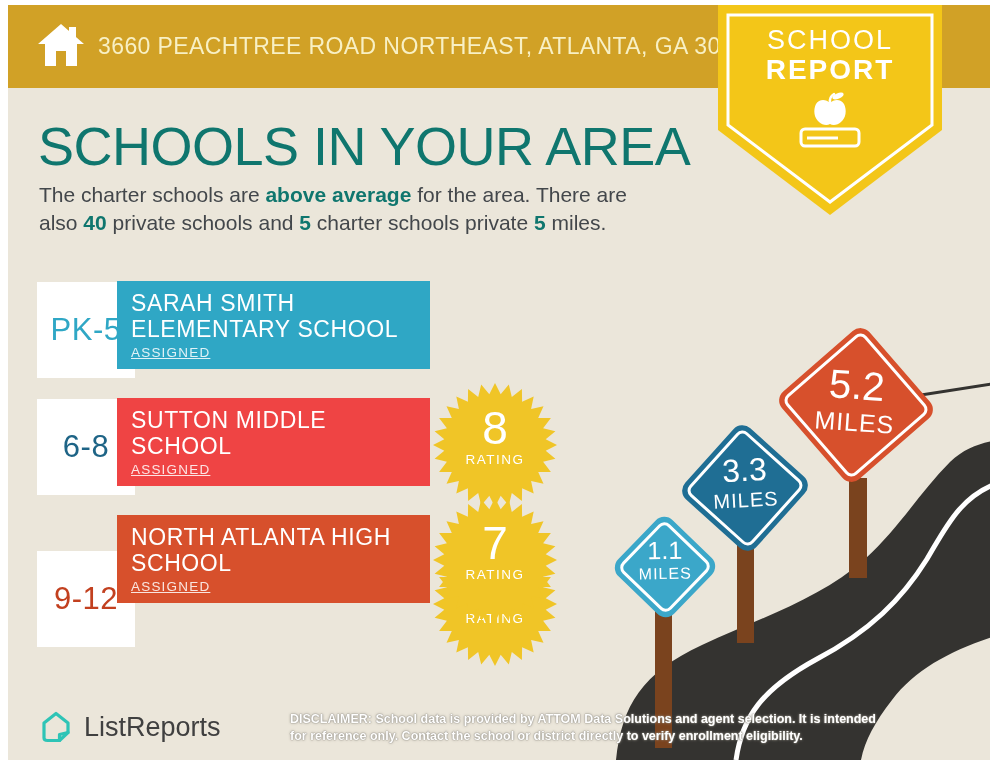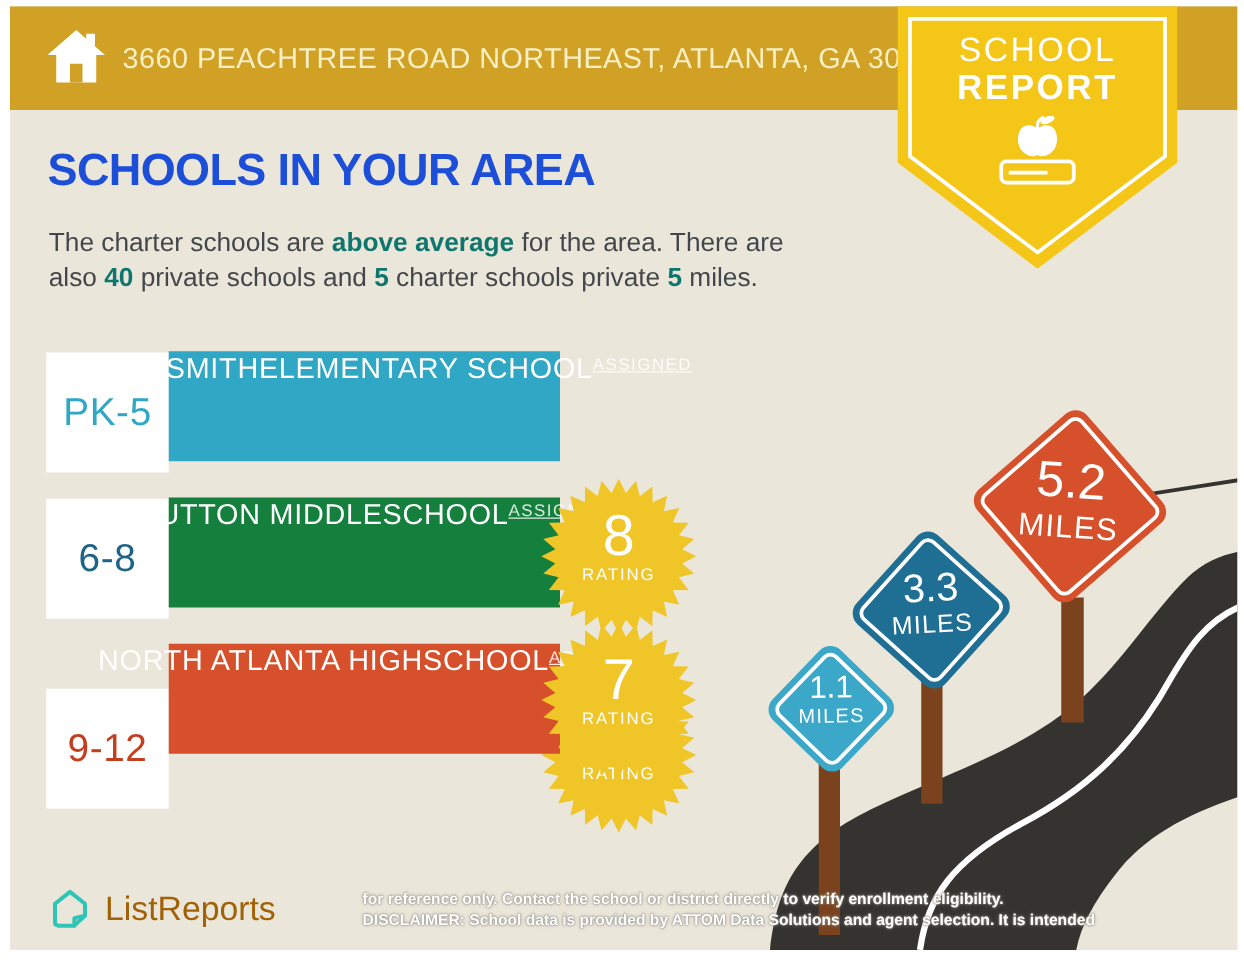--- a/index.html
+++ b/index.html
@@ -13,33 +13,33 @@
            color:#F8F0C4;font-size:23px;letter-spacing:.4px;white-space:nowrap;}
 
   
   .badge{position:absolute;left:710px;top:0;width:224px;height:212px;z-index:6;}
   .badge svg.shape{position:absolute;left:0;top:0;}
   .badge .b1{position:absolute;left:0;top:20px;width:224px;text-align:center;color:#fff;font-size:27px;letter-spacing:2px;}
   .badge .b2{position:absolute;left:0;top:49px;width:224px;text-align:center;color:#fff;font-size:28px;font-weight:bold;letter-spacing:2px;}
   .badge .bicon{position:absolute;left:80px;top:86px;}
 
   
-  .title{position:absolute;left:30px;top:110px;color:#1d4ed8;font-size:36px;font-weight:bold;letter-spacing:-.5px;white-space:nowrap;z-index:3;}
+  .title{position:absolute;left:30px;top:110px;color:#0f766e;font-size:54px;font-weight:normal;letter-spacing:-.5px;white-space:nowrap;z-index:3;}
   .subtitle{position:absolute;left:31px;top:176px;color:#43474B;font-size:21px;line-height:28px;z-index:3;}
   .subtitle .ln{white-space:nowrap;}
   .subtitle .em{color:#0f766e;font-weight:bold;}
 
   
   .row{position:absolute;left:0;width:560px;height:86px;z-index:5;}
   .row .gradebox{position:absolute;left:29px;top:0;width:98px;height:96px;background:#fff;display:flex;align-items:center;justify-content:center;font-size:31px;letter-spacing:.5px;}
-  .row .bar{position:absolute;left:127px;top:-1px;width:313px;height:88px;display:flex;flex-direction:row;justify-content:center;padding-left:14px;box-sizing:border-box;}
+  .row .bar{position:absolute;left:109px;top:-1px;width:313px;height:88px;display:flex;flex-direction:column;justify-content:center;padding-left:14px;box-sizing:border-box;}
   .row .nm{color:#fff;font-size:23px;line-height:26px;letter-spacing:.6px;white-space:nowrap;}
   .row .asg{color:rgba(255,255,255,.85);font-size:13.5px;letter-spacing:1.2px;margin-top:3px;text-decoration:underline;}
   .row.teal  .gradebox{color:#2FA7C5;} .row.teal  .bar{background:#2FA7C5;}
-  .row.blue  .gradebox{color:#1E6486;} .row.blue  .bar{background:#15803d;text-align:center;}
+  .row.blue  .gradebox{color:#1E6486;} .row.blue  .bar{background:#ef4444;}
   .row.orange .gradebox{color:#C2401F;margin-top:35px;} .row.orange .bar{background:#D7502C;}
   .star{position:absolute;left:425px;width:124px;height:124px;z-index:6;}
   .star svg{position:absolute;left:0;top:0;}
   .star .num{position:absolute;left:0;top:18px;width:124px;text-align:center;color:#fff;font-size:46px;line-height:54px;}
   .star .rlb{position:absolute;left:0;top:69px;width:124px;text-align:center;color:#fff;font-size:13.5px;line-height:16px;letter-spacing:1.5px;}
 
   
   .roadsvg{position:absolute;left:0;top:0;z-index:1;}
   .post{position:absolute;background:#7A431E;z-index:2;}
   .sign{position:absolute;z-index:3;}
@@ -56,21 +56,21 @@
   .s2{left:670px;top:416px;width:134px;height:134px;}
   .s2 .stx{left:0;top:31px;width:134px;transform:rotate(-3deg);}
   .s2 .v{font-size:32px;line-height:36px;} .s2 .u{font-size:20px;line-height:24px;}
   .s3 .plate{left:24px;top:24px;width:116px;height:116px;background:#D7502C;transform:rotate(49deg);}
   .s3{left:766px;top:318px;width:164px;height:164px;}
   .s3 .stx{left:0;top:40px;width:164px;transform:rotate(4deg);}
   .s3 .v{font-size:40px;line-height:44px;} .s3 .u{font-size:25px;line-height:30px;}
 
   
   .lr{position:absolute;left:30px;top:704px;display:flex;align-items:center;z-index:5;}
-  .lr .brand{margin-left:10px;color:#a16207;font-size:27px;font-weight:500;}
+  .lr .brand{margin-left:10px;color:#404040;font-size:27px;font-weight:500;}
   .disclaimer{position:absolute;left:282px;top:706px;z-index:5;color:#fff;font-weight:bold;font-size:12.5px;line-height:17px;
               text-shadow:0 0 3px #9a968c,0 0 1px #8d8a80,0 0 1px #8d8a80;}
   .disclaimer div{white-space:nowrap;}
 </style>
 </head>
 <body>
 
 <div class="canvas">
   <div class="page">
 
@@ -192,18 +192,18 @@
     <div class="lr">
       <svg width="36" height="36" viewBox="0 0 36 36">
         <g fill="none" stroke="#2EC4B6" stroke-width="3.2" stroke-linejoin="round" stroke-linecap="round">
           <path d="M6,29 V14 L18,4.5 L30,14 V23.5 L21.5,31.5 H9.5 Q6,31.5 6,29 Z"></path>
           <path d="M21.5,31.5 L21.5,25.5 L30,23.5"></path>
         </g>
       </svg>
       <div class="brand">ListReports</div>
     </div>
     <div class="disclaimer">
+      <div>DISCLAIMER: School data is provided by ATTOM Data Solutions and agent selection. It is intended</div>
       <div>for reference only. Contact the school or district directly to verify enrollment eligibility.</div>
-      <div>DISCLAIMER: School data is provided by ATTOM Data Solutions and agent selection. It is intended</div>
     </div>
 
   </div>
 </div>
 
 </body></html>

